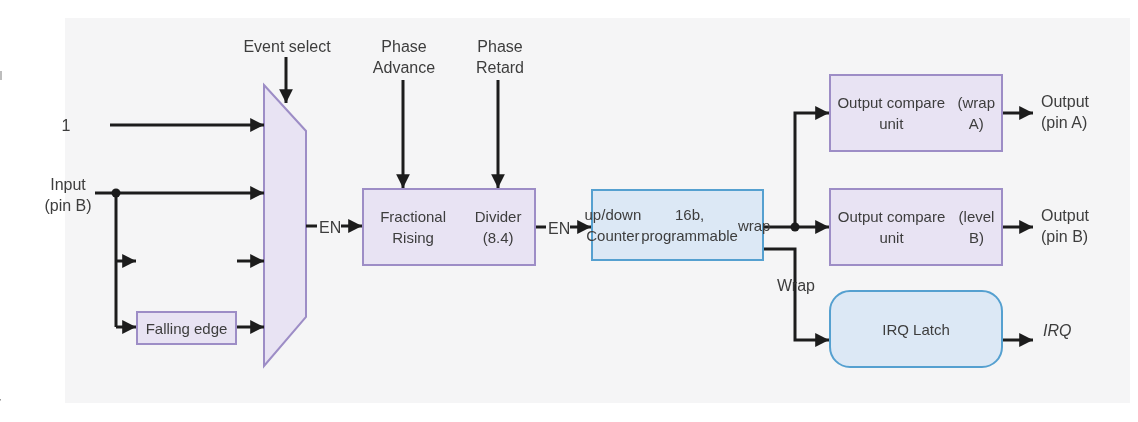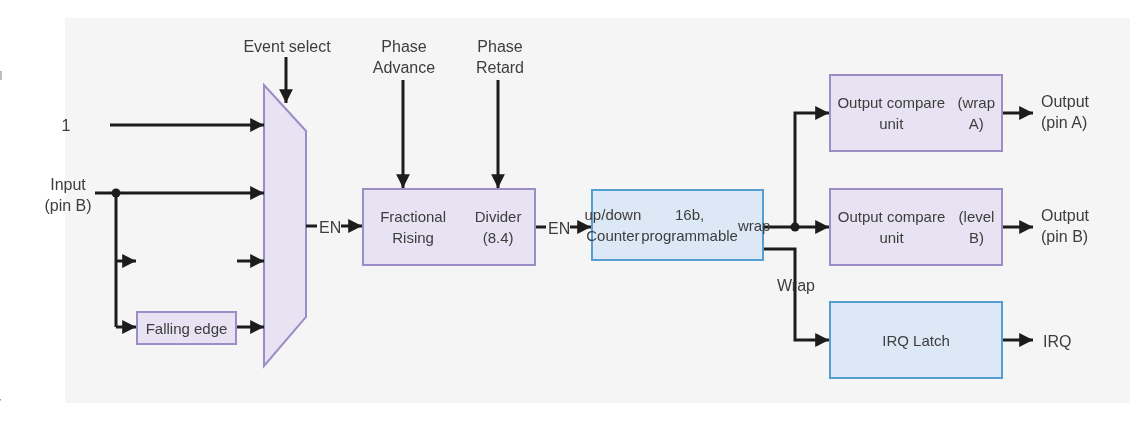--- a/index.html
+++ b/index.html
@@ -149,21 +149,21 @@
   <div class="block purple" style="left:829px; top:74px; width:174px; height:78px;">
     <div>Output compare unit</div>
     <div>(wrap A)</div>
   </div>
 
   <div class="block purple" style="left:829px; top:188px; width:174px; height:78px;">
     <div>Output compare unit</div>
     <div>(level B)</div>
   </div>
 
-  <div class="block blue" style="left:829px; top:301px; width:174px; height:78px;">
+  <div class="block blue" style="left:829px; top:290px; width:174px; height:78px;border-radius:21px;">
     <div>IRQ Latch</div>
   </div>
 
   <div class="lbl center" style="left:56px; top:115px; width:20px;">1</div>
 
   <div class="lbl center" style="left:33px; top:174px; width:70px;">
     <div>Input</div>
     <div>(pin B)</div>
   </div>
 
@@ -188,15 +188,15 @@
   <div class="lbl" style="left:1041px; top:91px;">
     <div>Output</div>
     <div>(pin A)</div>
   </div>
 
   <div class="lbl" style="left:1041px; top:205px;">
     <div>Output</div>
     <div>(pin B)</div>
   </div>
 
-  <div class="lbl" style="left:1043px; top:331px;">IRQ</div>
+  <div class="lbl" style="left:1043px; top:320px;font-style:italic;">IRQ</div>
 
 </div>
 
 </body></html>

